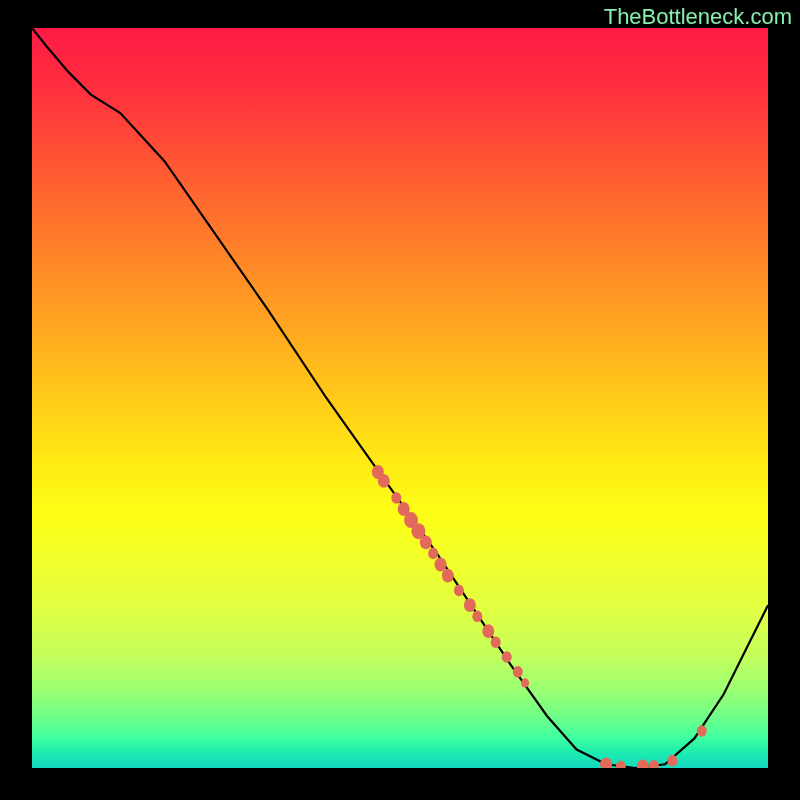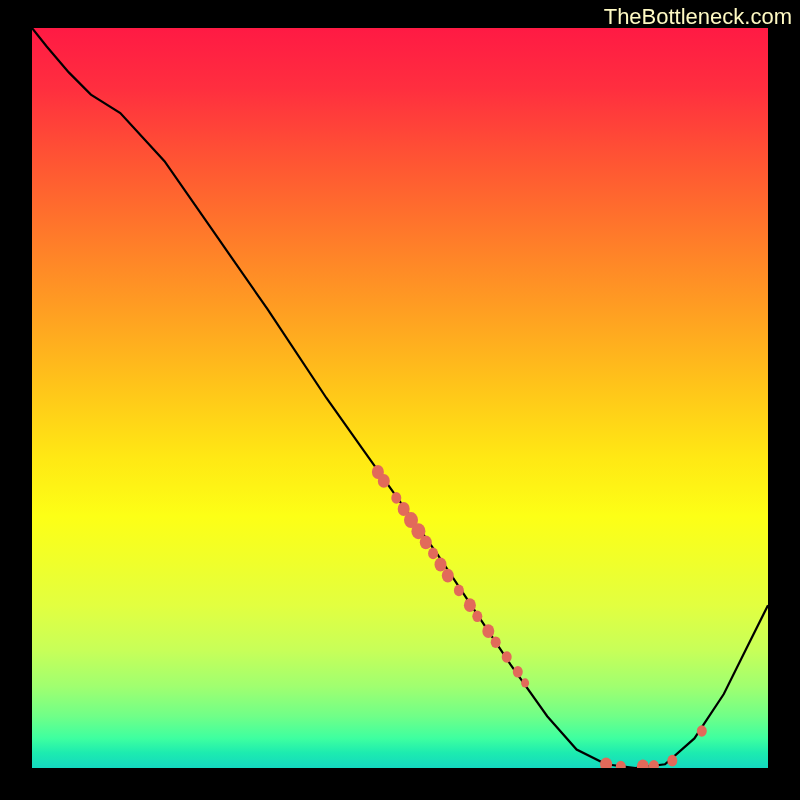--- a/index.html
+++ b/index.html
@@ -8,21 +8,21 @@
     height: 800px;
     background: #000;
     font-family: Arial, sans-serif;
     position: relative;
     overflow: hidden;
   }
   .watermark {
     position: absolute;
     top: 4px;
     right: 8px;
-    color: #fef9c3;
+    color: #86efac;
     font-size: 22px;
     font-weight: 500;
     z-index: 10;
   }
   .plot-area {
     position: absolute;
     left: 32px;
     top: 28px;
     width: 736px;
     height: 740px;

